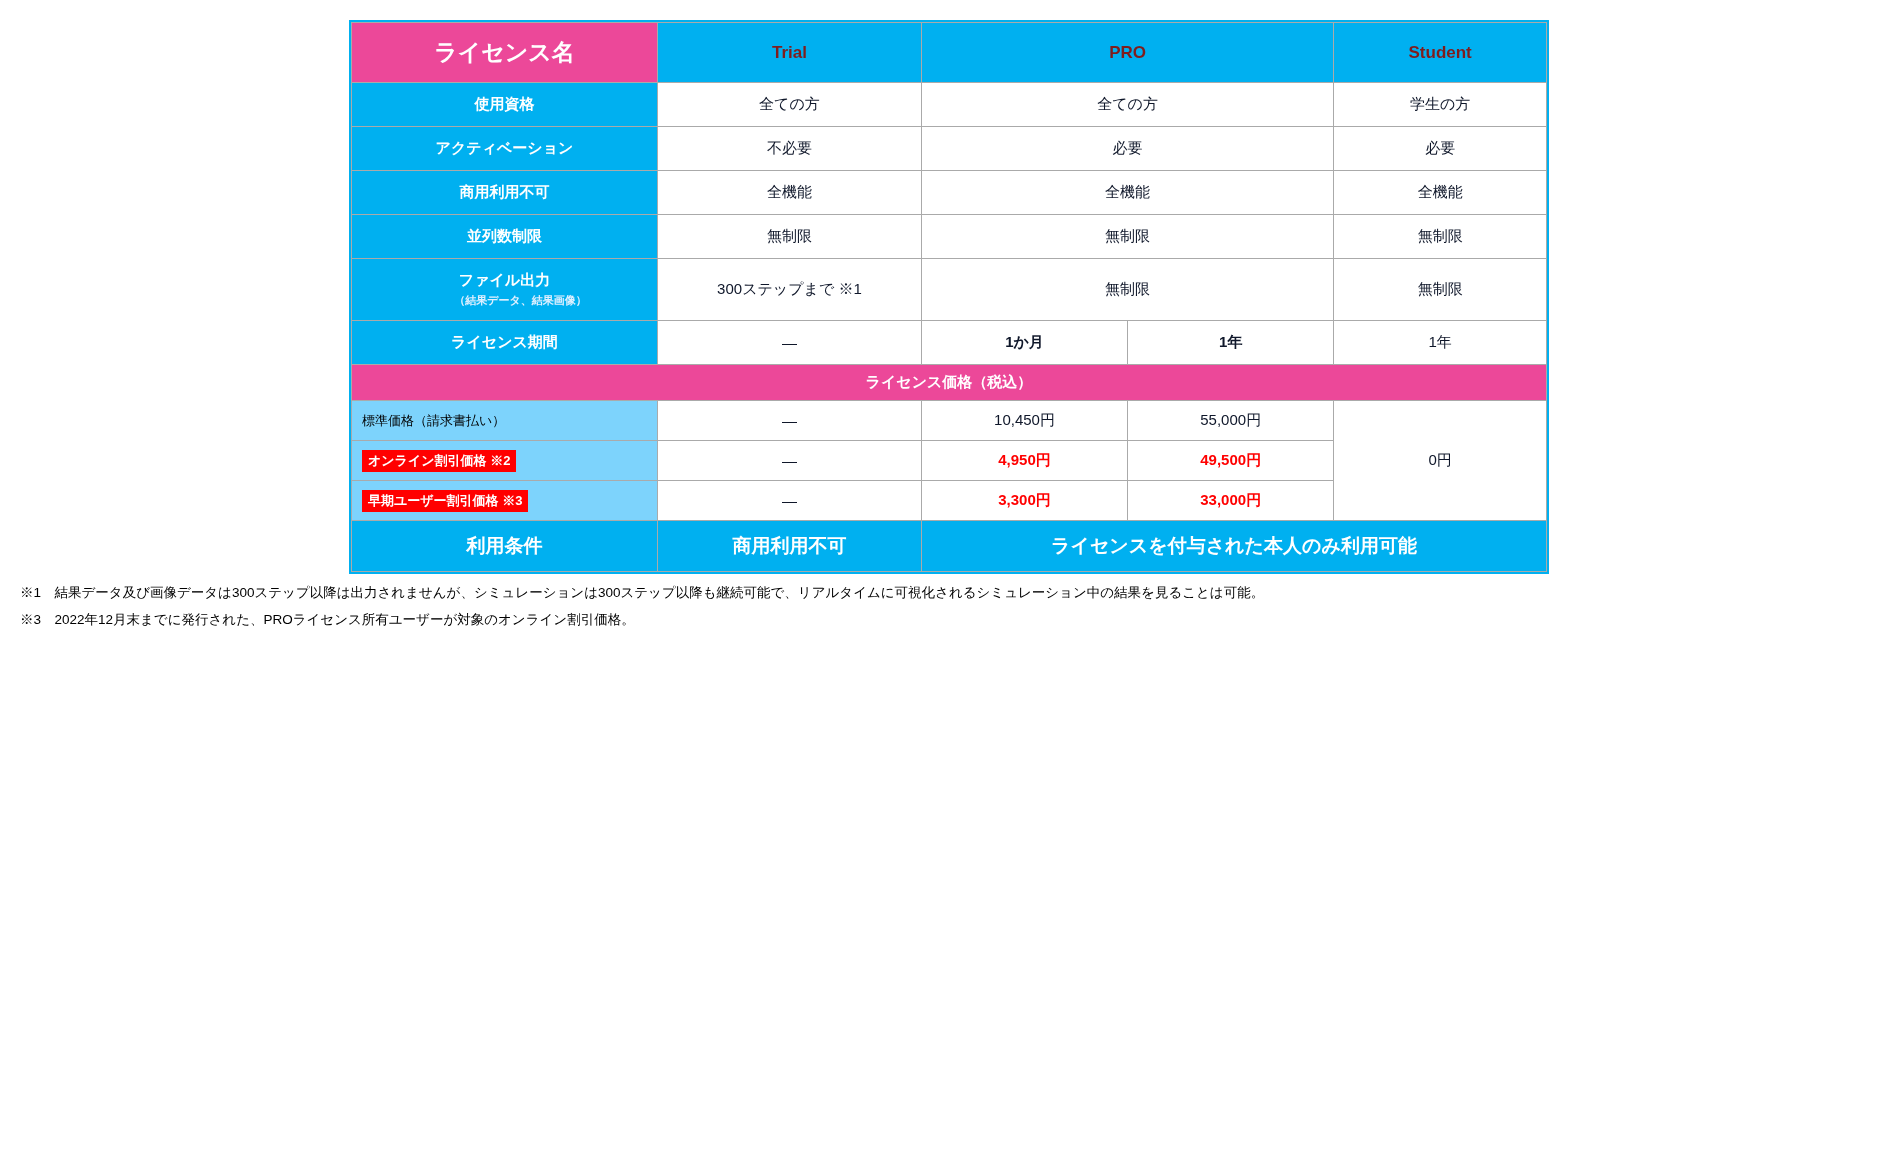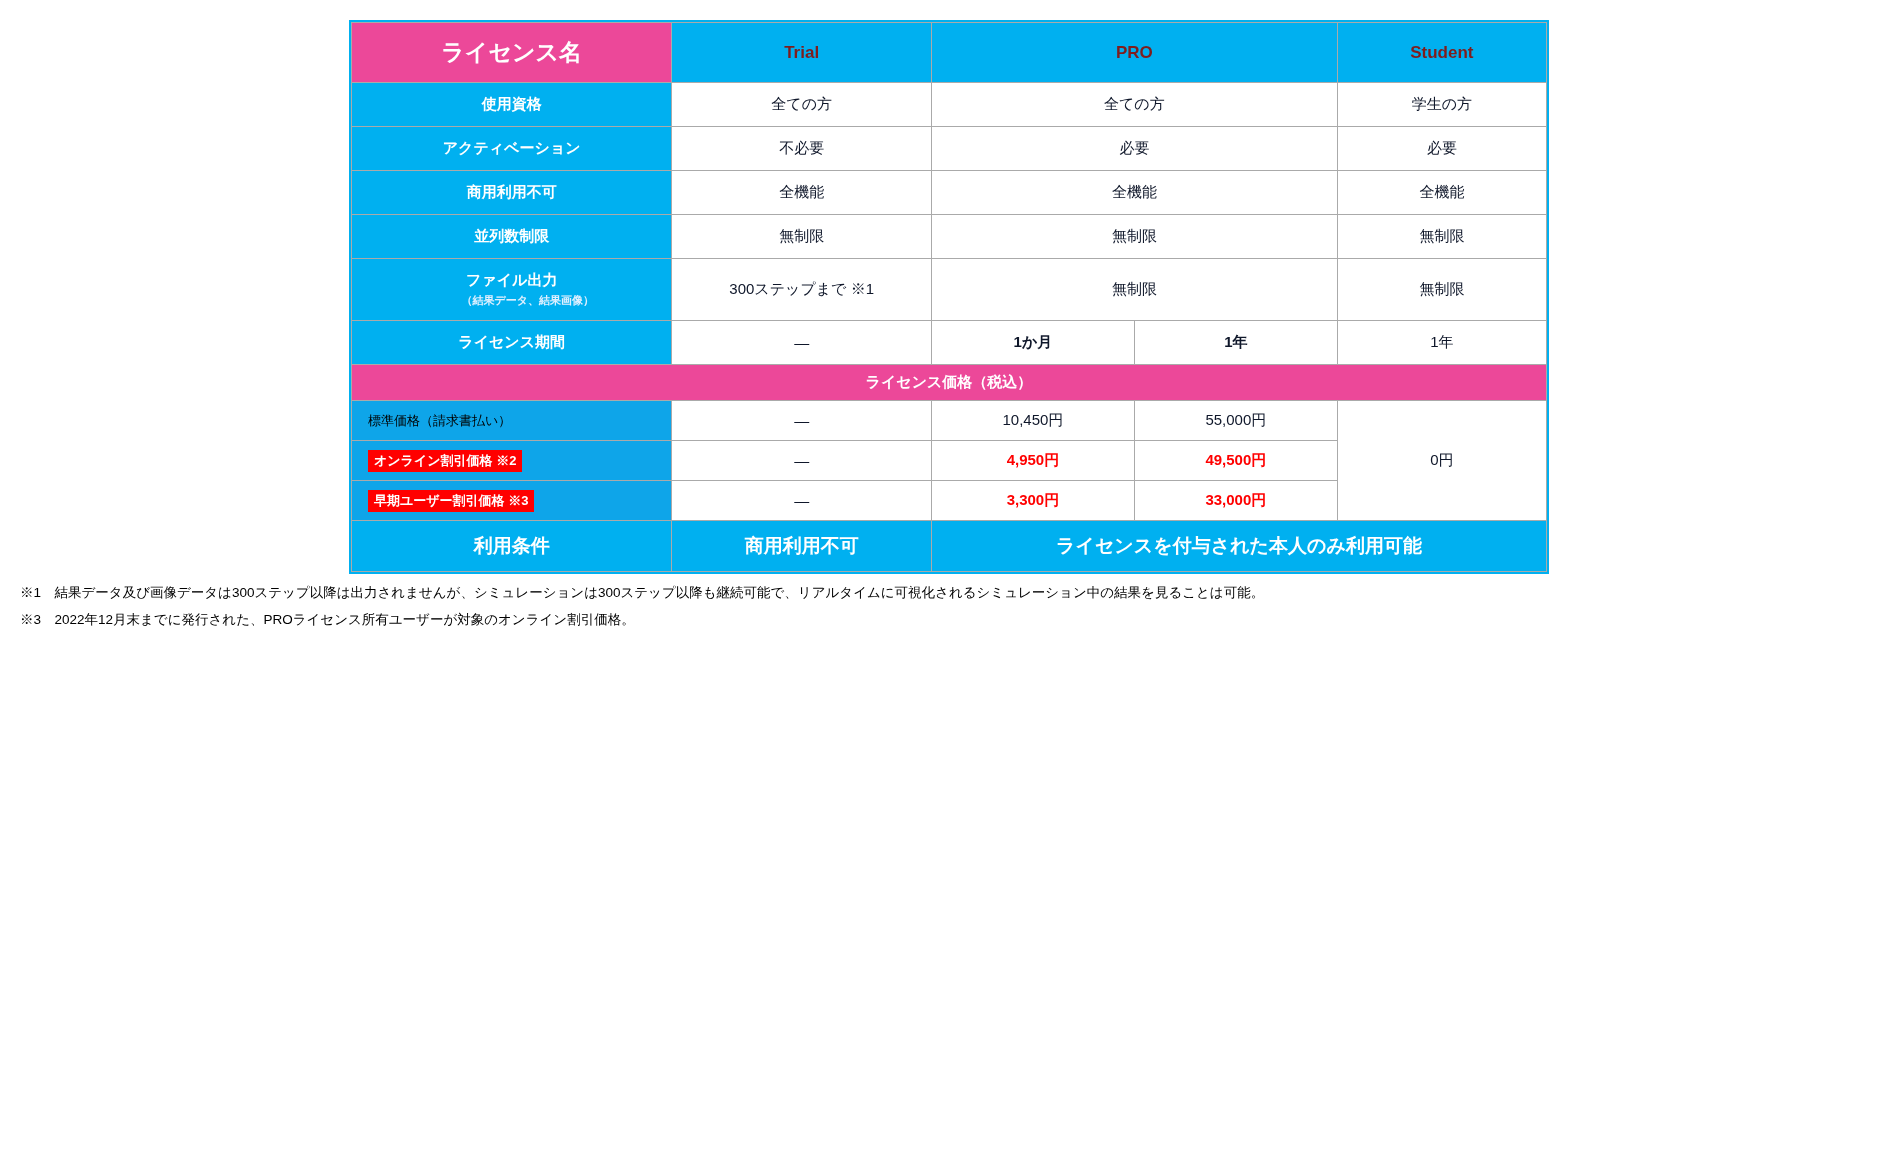--- a/index.html
+++ b/index.html
@@ -57,25 +57,25 @@
     
     .price-section-header {
       background: #ec4899;
       color: #ffffff;
       font-weight: bold;
       font-size: 15px;
       padding: 8px 10px;
     }
     
     .sub-row-label {
-      background: #0ea5e9;
+      background: #7dd3fc;
       color: #000000;
       font-size: 13px;
       text-align: left;
-      padding: 8px 16px;
+      padding: 8px 10px;
     }
     .online-discount-label {
       background: #ff0000;
       color: #ffffff;
       font-weight: bold;
       border-radius: 0;
       display: inline-block;
       padding: 2px 6px;
       font-size: 13px;
     }

